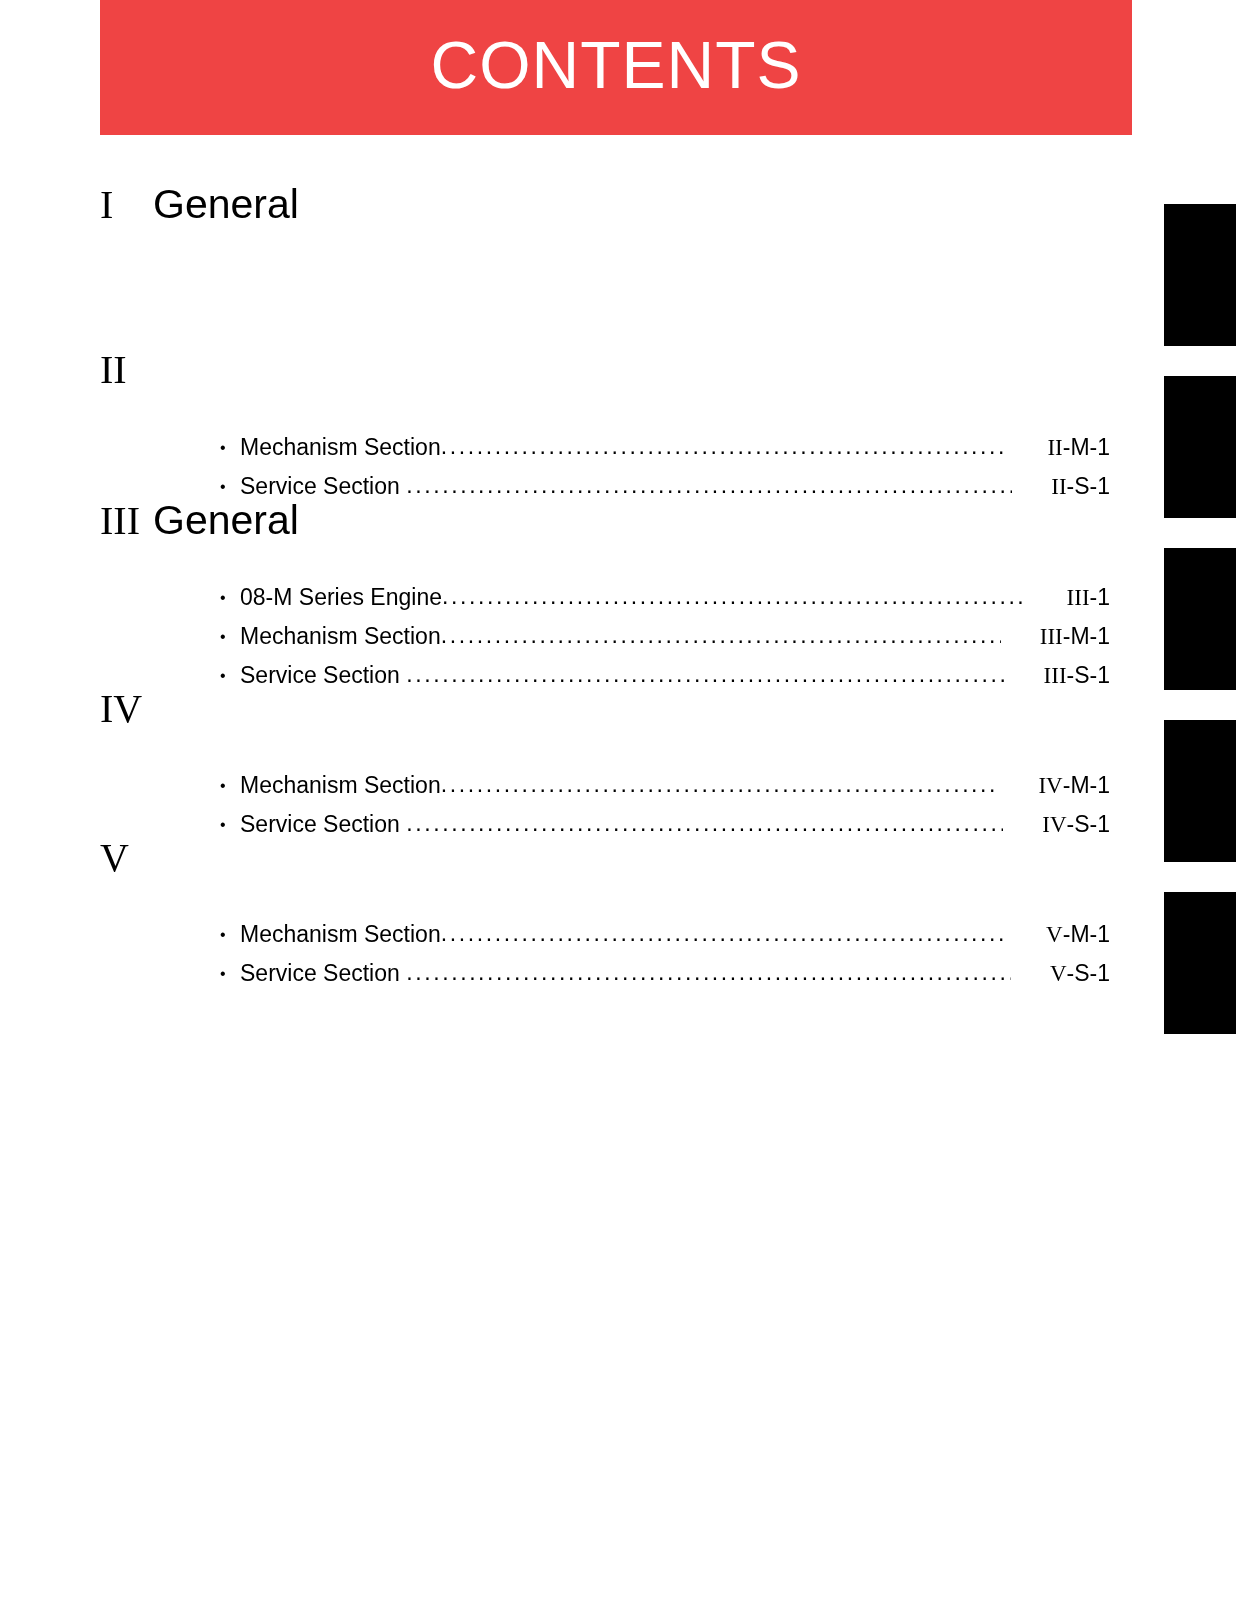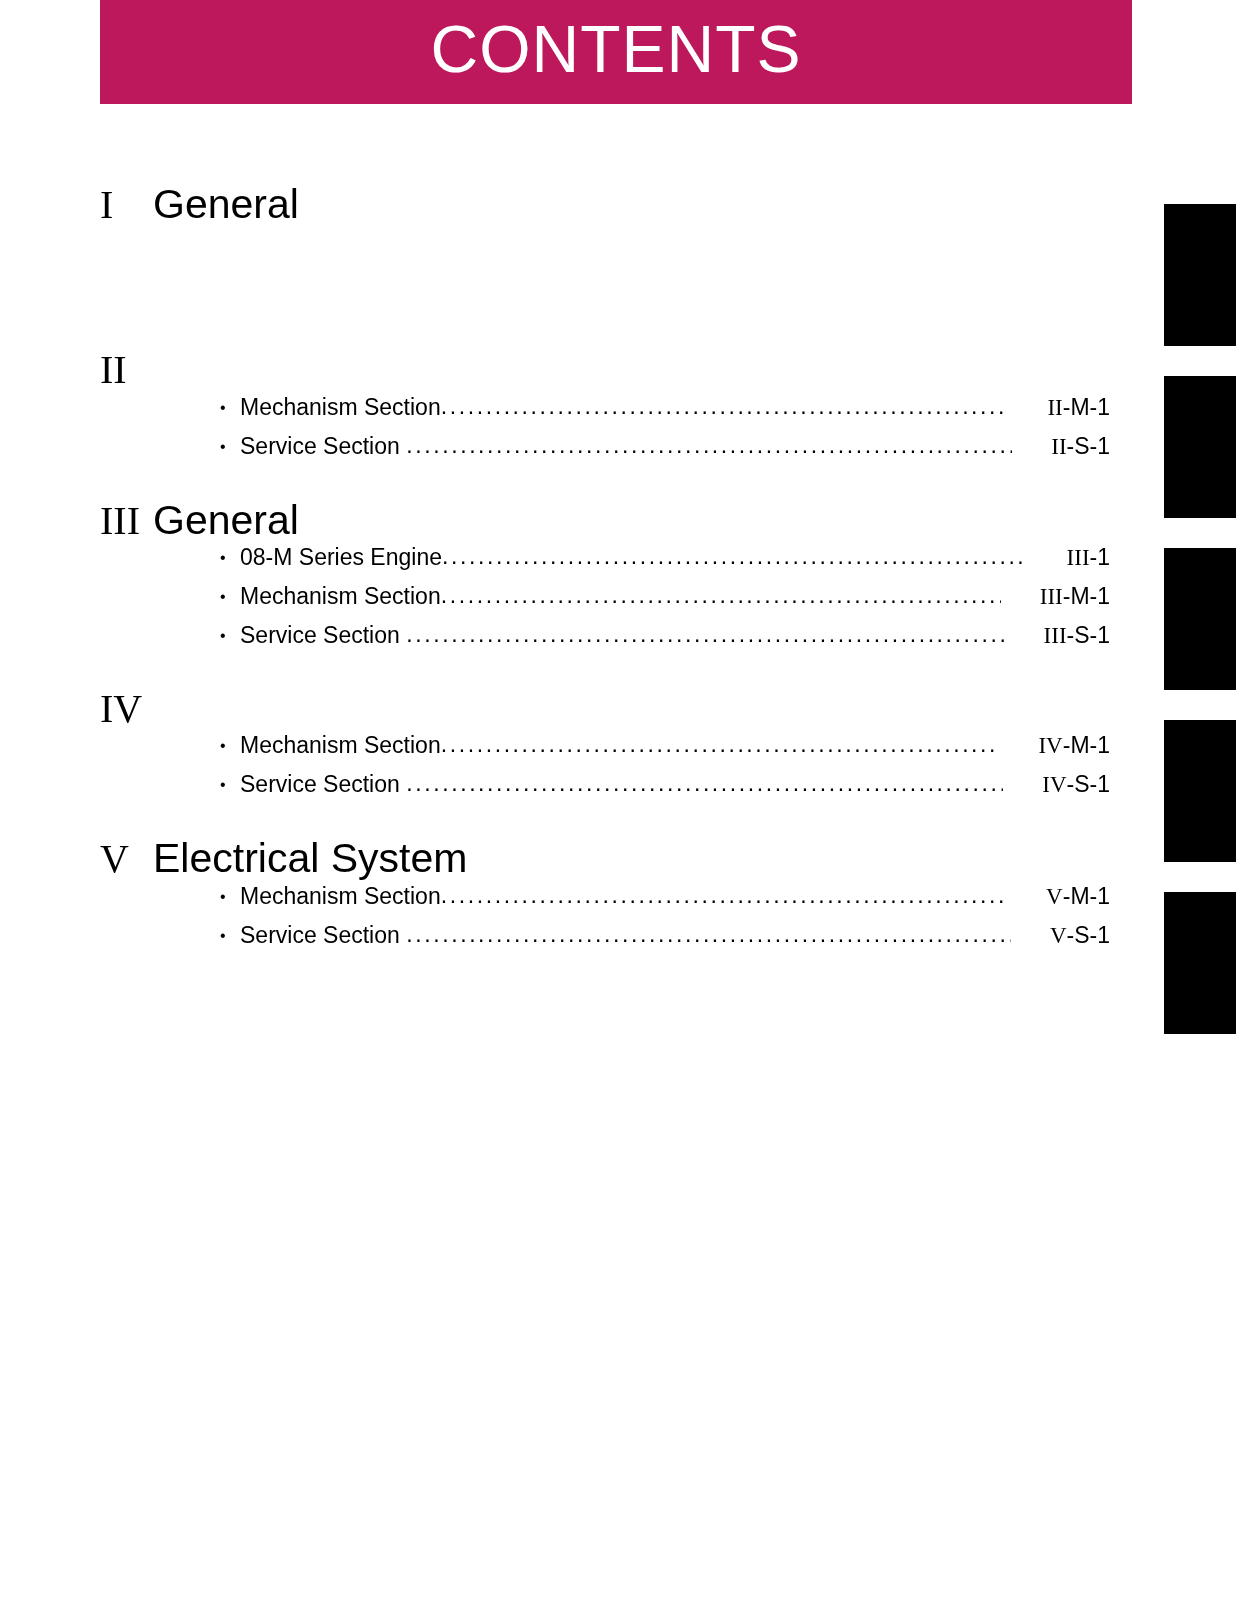--- a/index.html
+++ b/index.html
@@ -15,22 +15,22 @@
     position: relative;
     overflow: hidden;
   }
 
   
   .banner {
     position: absolute;
     left: 100px;
     top: 0;
     width: 1032px;
-    height: 104px;
-    background: #be185d;
+    height: 135px;
+    background: #ef4444;
     display: flex;
     align-items: center;
     justify-content: center;
   }
   .banner-title {
     color: #ffffff;
     font-family: "Liberation Sans", sans-serif;
     font-size: 66px;
     font-weight: 400;
     letter-spacing: 1px;
@@ -101,20 +101,21 @@
     flex: 0 0 20px;
     font-size: 16px;
     line-height: 1;
     text-align: left;
     transform: translateY(-2px);
   }
   .entry-label {
     flex: 0 0 auto;
     white-space: pre;
     font-family: "Liberation Sans", sans-serif;
+    margin-top: 40px;
   }
   .leader {
     flex: 1 1 auto;
     overflow: hidden;
     white-space: nowrap;
     letter-spacing: 2.6px;
     font-size: 23px;
     transform: translateY(-1px);
   }
   .entry-page {
@@ -217,21 +218,20 @@
           <span class="entry-bullet">•</span>
           <span class="entry-label">Service Section </span>
           <span class="leader">......................................................................................................................</span>
           <span class="entry-page"><span class="rn">IV</span><span>-S-1</span></span>
         </div>
       </div>
     </div>
     <div class="section sec-electrical">
       <div class="section-head">
         <span class="sec-num">V</span>
-        <span class="sec-title">Electrical System</span>
       </div>
       <div class="entries">
         <div class="entry">
           <span class="entry-bullet">•</span>
           <span class="entry-label">Mechanism Section</span>
           <span class="leader">......................................................................................................................</span>
           <span class="entry-page"><span class="rn">V</span><span>-M-1</span></span>
         </div>
         <div class="entry">
           <span class="entry-bullet">•</span>

